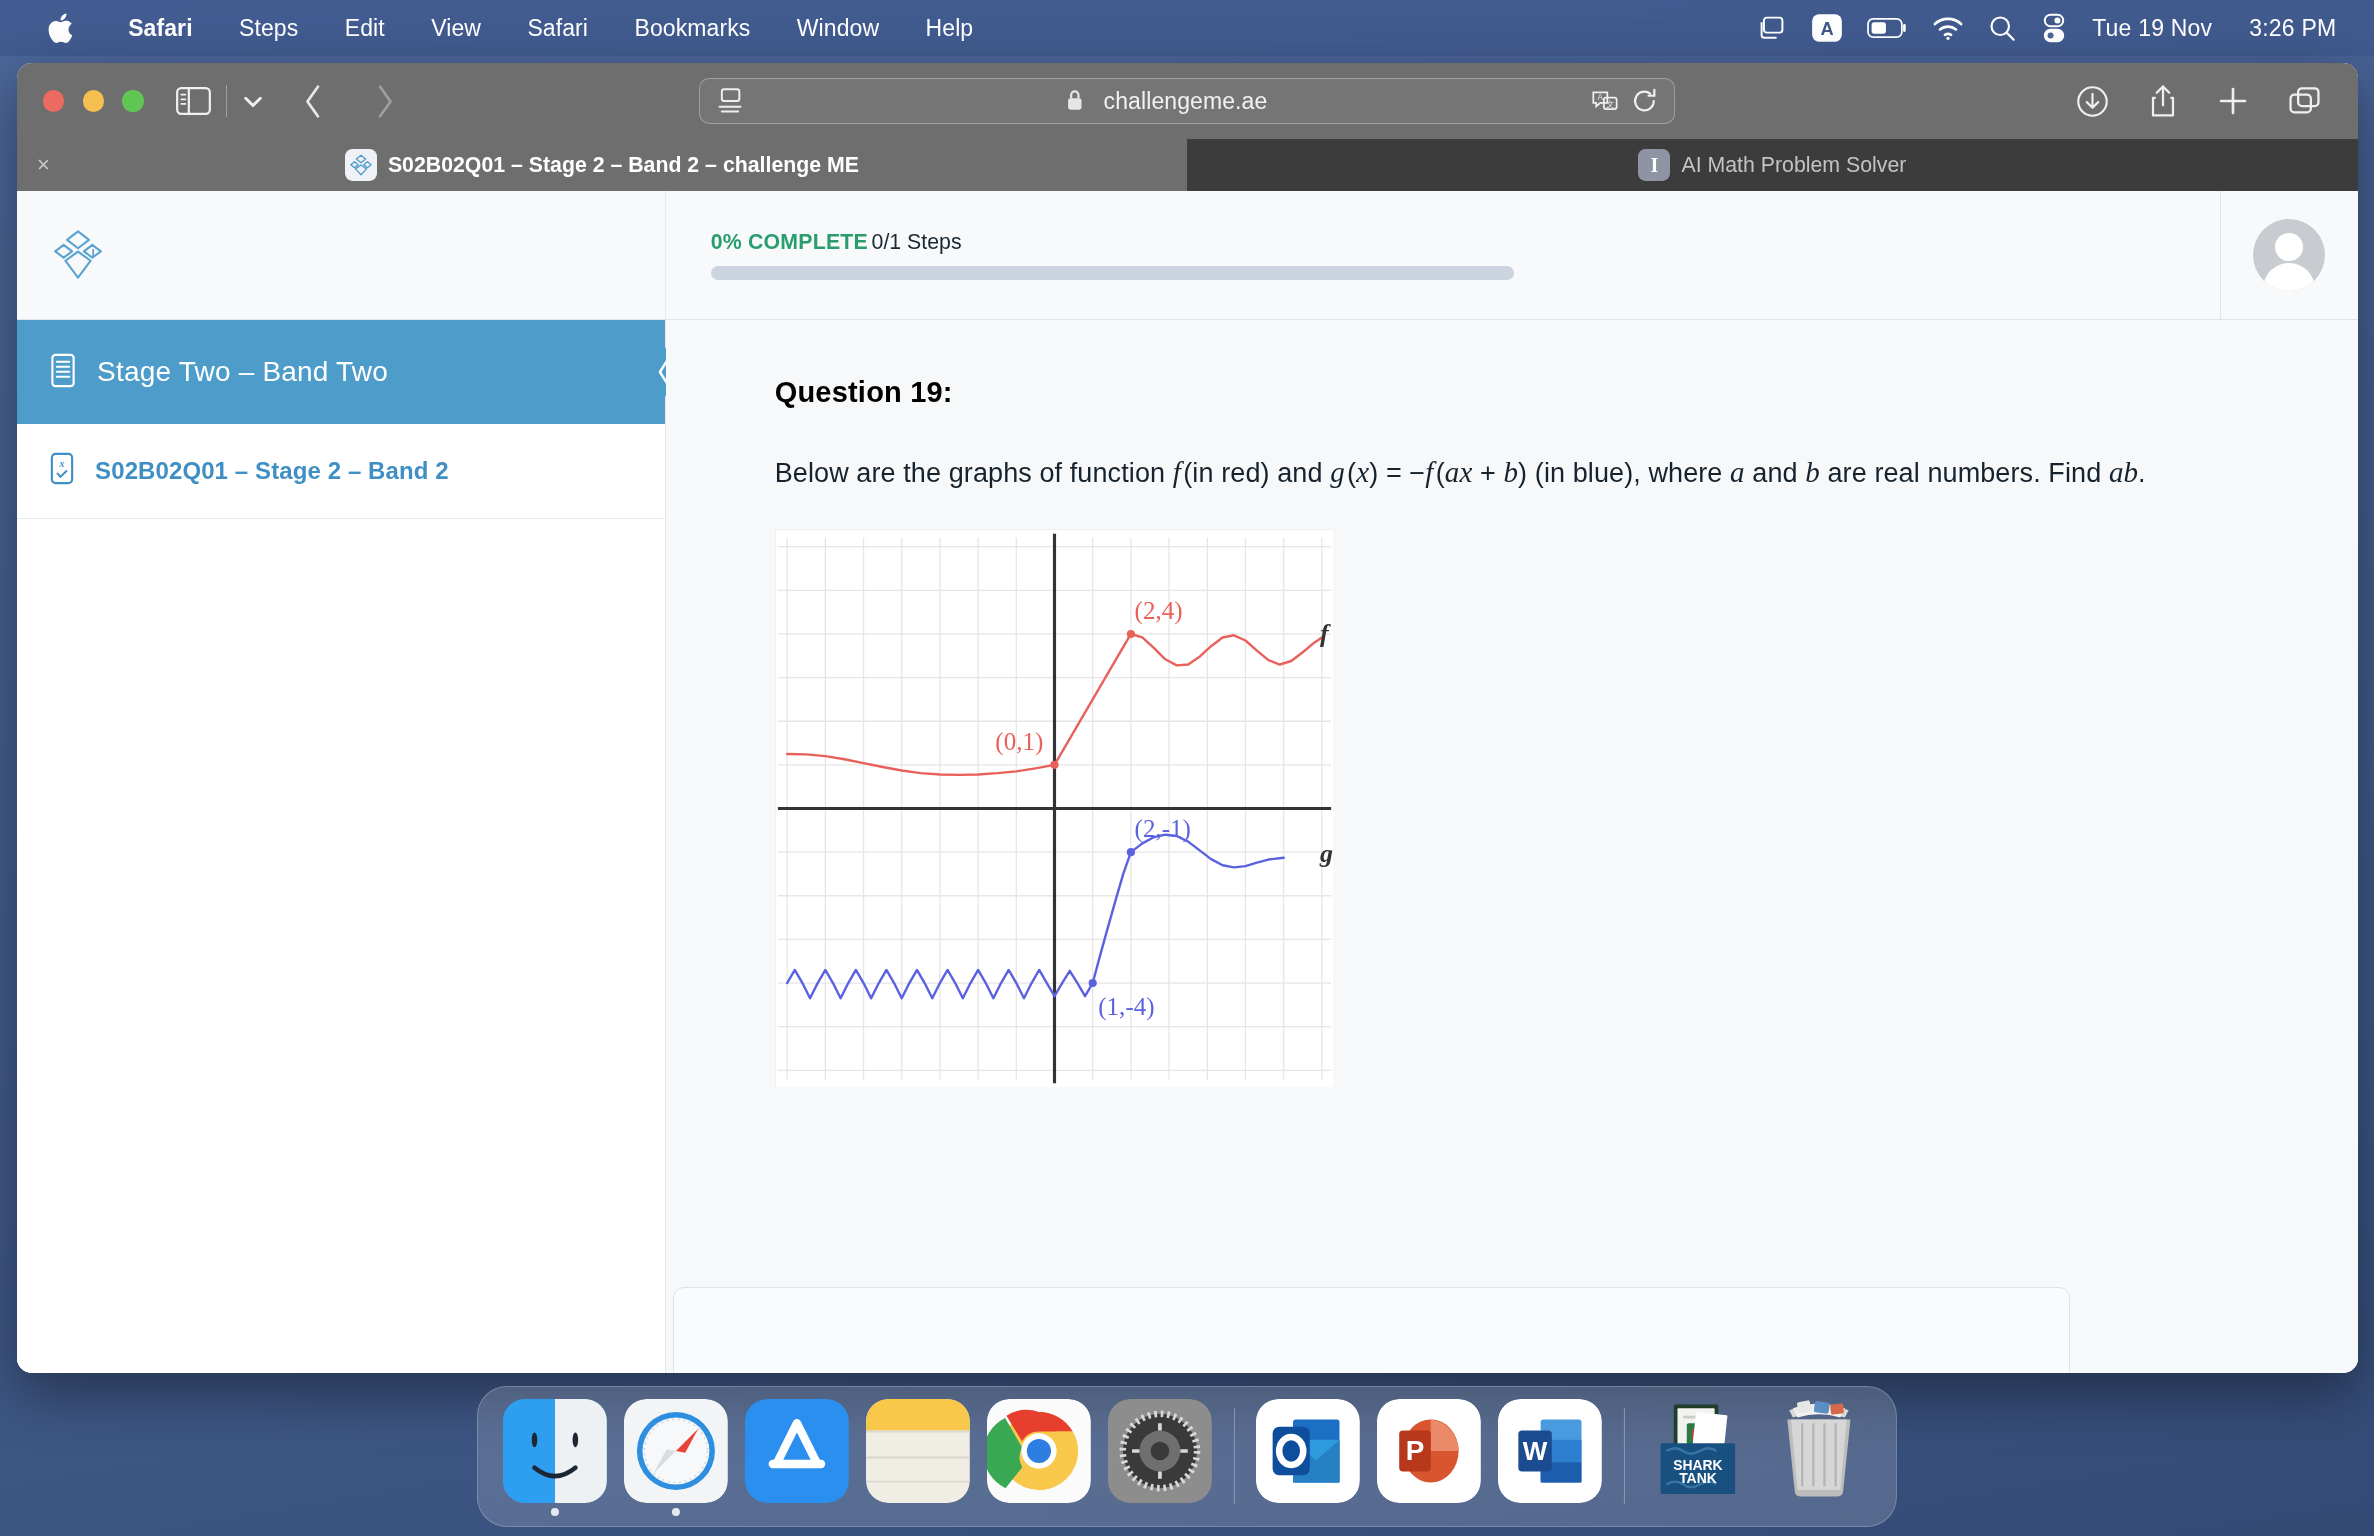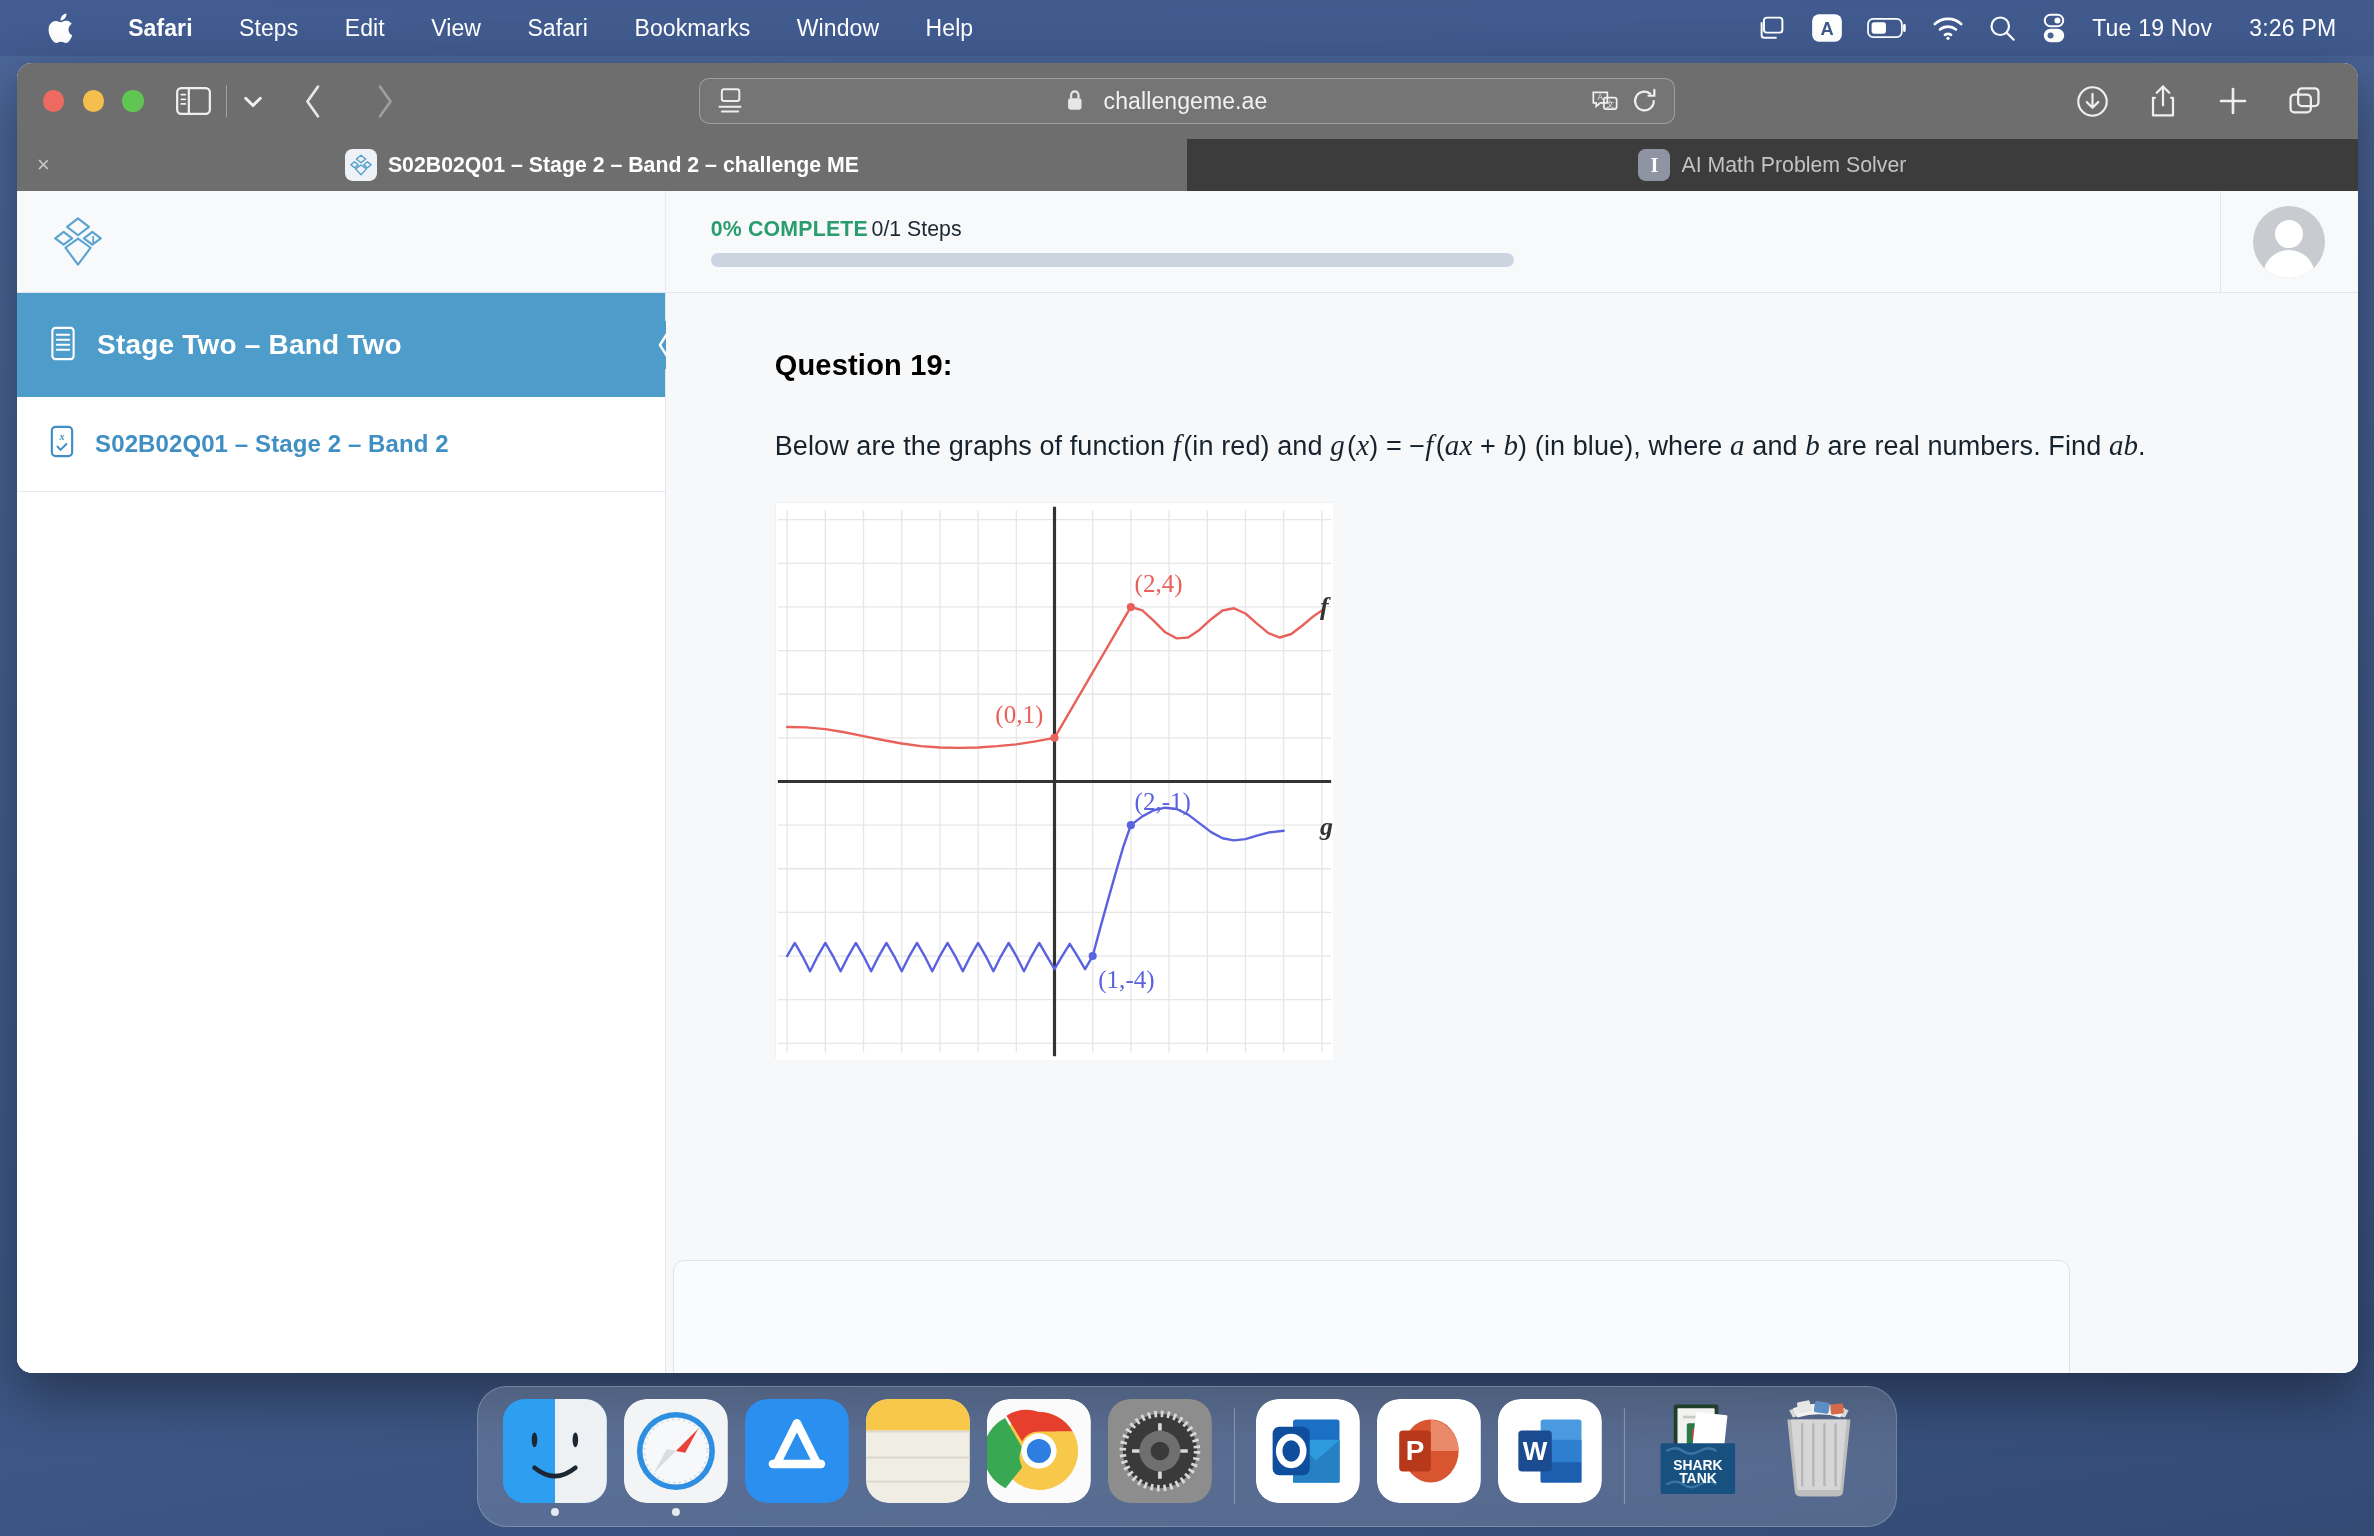--- a/index.html
+++ b/index.html
@@ -82,21 +82,21 @@
     color: #c9c9c9; font-size: 22px; line-height: 1; font-weight: 300;
   }
   .favicon { width: 32px; height: 32px; border-radius: 7.4px; display:flex; align-items:center; justify-content:center; flex: none;}
   .favicon.fav-cm { background: #eef1f5; }
   .favicon.fav-ai { background: #8e94a1; color: #fff; font-size: 20.4px; font-weight: bold; font-family: "Liberation Serif", serif; }
   .tab-title { white-space: nowrap; overflow: hidden; text-overflow: ellipsis; }
 
   
   #page { height: calc(100% - 128px); width: 100%; background: #ffffff; display: flex; flex-direction: column; position: relative;}
   #page-header {
-    height: 102px; display: flex; align-items: stretch;
+    height: 129px; display: flex; align-items: stretch;
     border-bottom: 0.9px solid #dfe5ec; background: #f8f9fa;
   }
   .ph-logo { width: 649px; display: flex; align-items: center; padding-left: 32px; border-right: 0.9px solid #e8ecf1;}
   .ph-progress { flex: 1; display: flex; flex-direction: column; justify-content: center; padding-left: 45px; padding-right: 56px; border-right: 0.9px solid #dfe5ec;}
   .prog-label { font-size: 21.3px; margin-bottom: 11px; white-space: nowrap;}
   .prog-pct { color: #2a9d6e; font-weight: bold; letter-spacing: 0.2px; }
   .prog-steps { color: #1b2733; margin-left: 3.7px; }
   .prog-track { width: 803px; height: 14px; border-radius: 8.3px; background: #ccd4e0; }
   .prog-fill { height: 100%; width: 0%; border-radius: 8.3px; background: #2a9d6e; }
   .ph-account { width: 137px; display: flex; align-items: center; justify-content: center; }
@@ -105,21 +105,21 @@
   .avatar .body { position: absolute; width: 52px; height: 39px; border-radius: 26px 26px 0 0; background: #fff; left: 10.2px; top: 44px;}
 
   #page-body { flex: 1; display: flex; min-height: 0; }
 
   
   #sidebar { width: 649px; flex: none; background: #ffffff; border-right: 0.9px solid #e2e7ed; position: relative;}
   .sb-head {
     background: #4e9cc9; color: #fff; height: 104px;
     display: flex; align-items: center; padding: 0 32px; position: relative;
   }
-  .sb-head-title { font-size: 28px; font-weight: bold; margin-left: 20.4px; letter-spacing: 0.2px;}
+  .sb-head-title { font-size: 28px; font-weight: normal; margin-left: 20.4px; letter-spacing: 0.2px;}
   .sb-collapse {
     position: absolute; right: -24px; top: 50%; transform: translateY(-50%);
     width: 48px; height: 48px; border-radius: 50%; background: #4e9cc9;
     display: flex; align-items: center; justify-content: center;
   }
   .sb-item {
     display: flex; align-items: center; padding: 0 32px; height: 95px;
     border-bottom: 0.9px solid #e6eaef; color: #3f8fc4; font-size: 24px; font-weight: bold;
   }
   .sb-item-label { margin-left: 20.4px; letter-spacing: 0.1px; }

